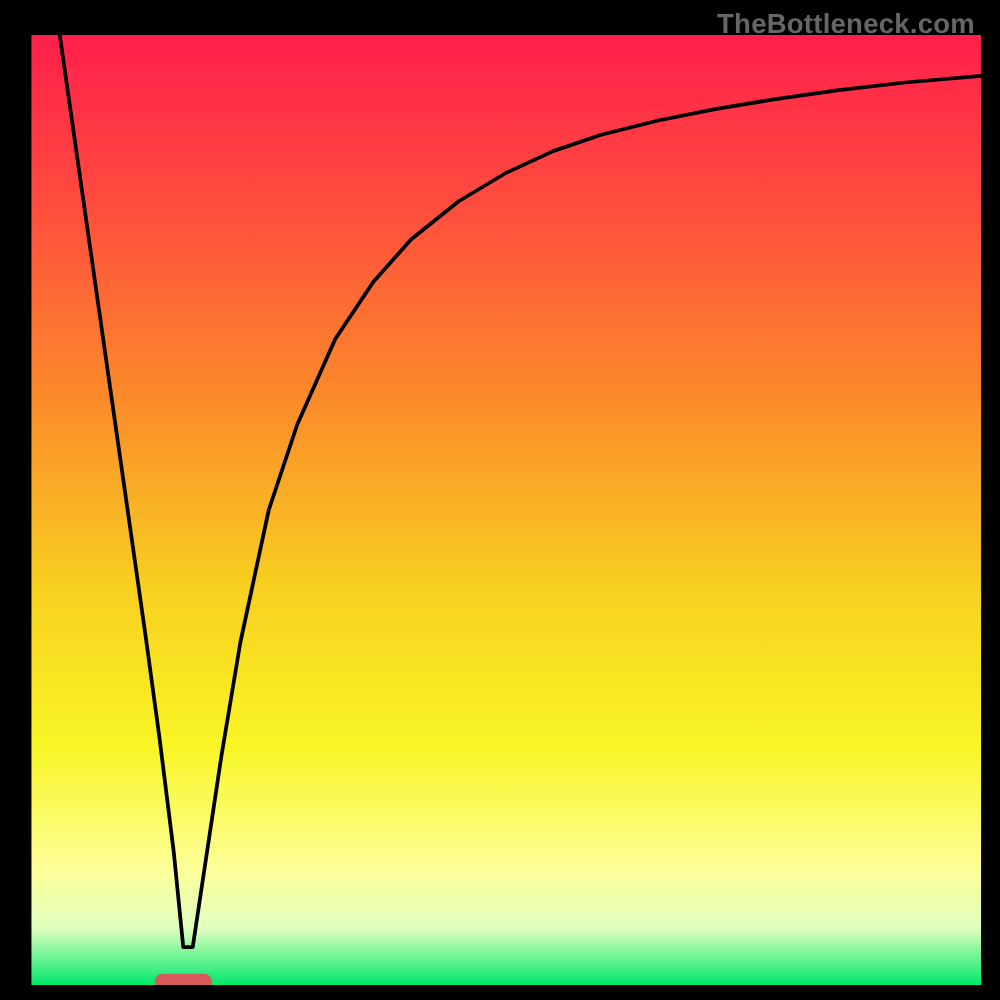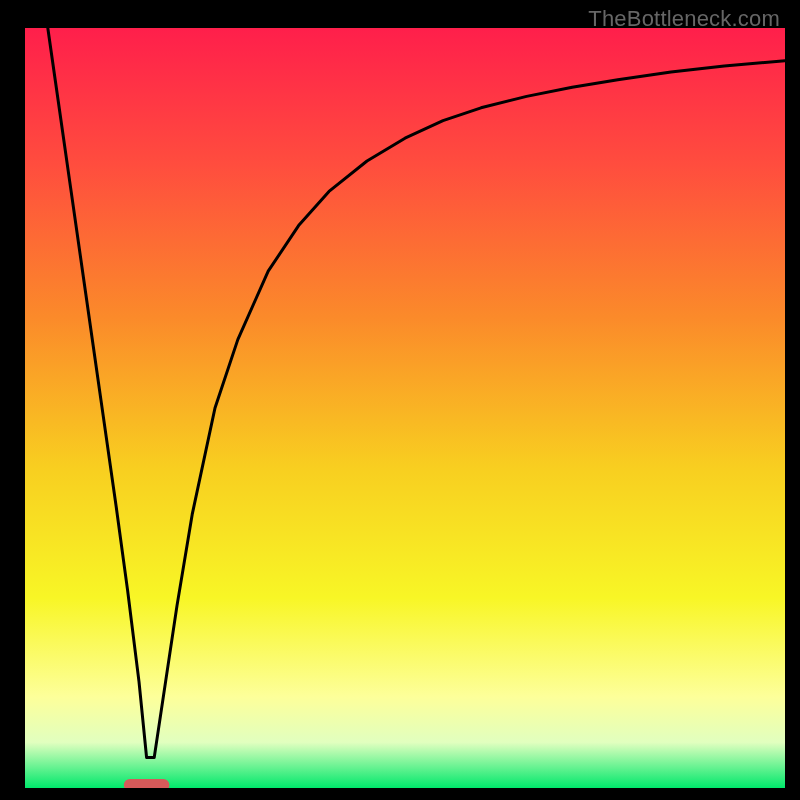--- a/index.html
+++ b/index.html
@@ -10,21 +10,21 @@
     position: relative;
     overflow: hidden;
     font-family: Arial, Helvetica, sans-serif;
   }
   .attribution {
     position: absolute;
     top: 6px;
     right: 20px;
     color: #666;
     font-size: 22px;
-    font-weight: 400;
+    font-weight: 700;
     z-index: 10;
     letter-spacing: 0.2px;
   }
   svg.plot {
     position: absolute;
     left: 25px;
     top: 28px;
     width: 760px;
     height: 760px;
     display: block;

